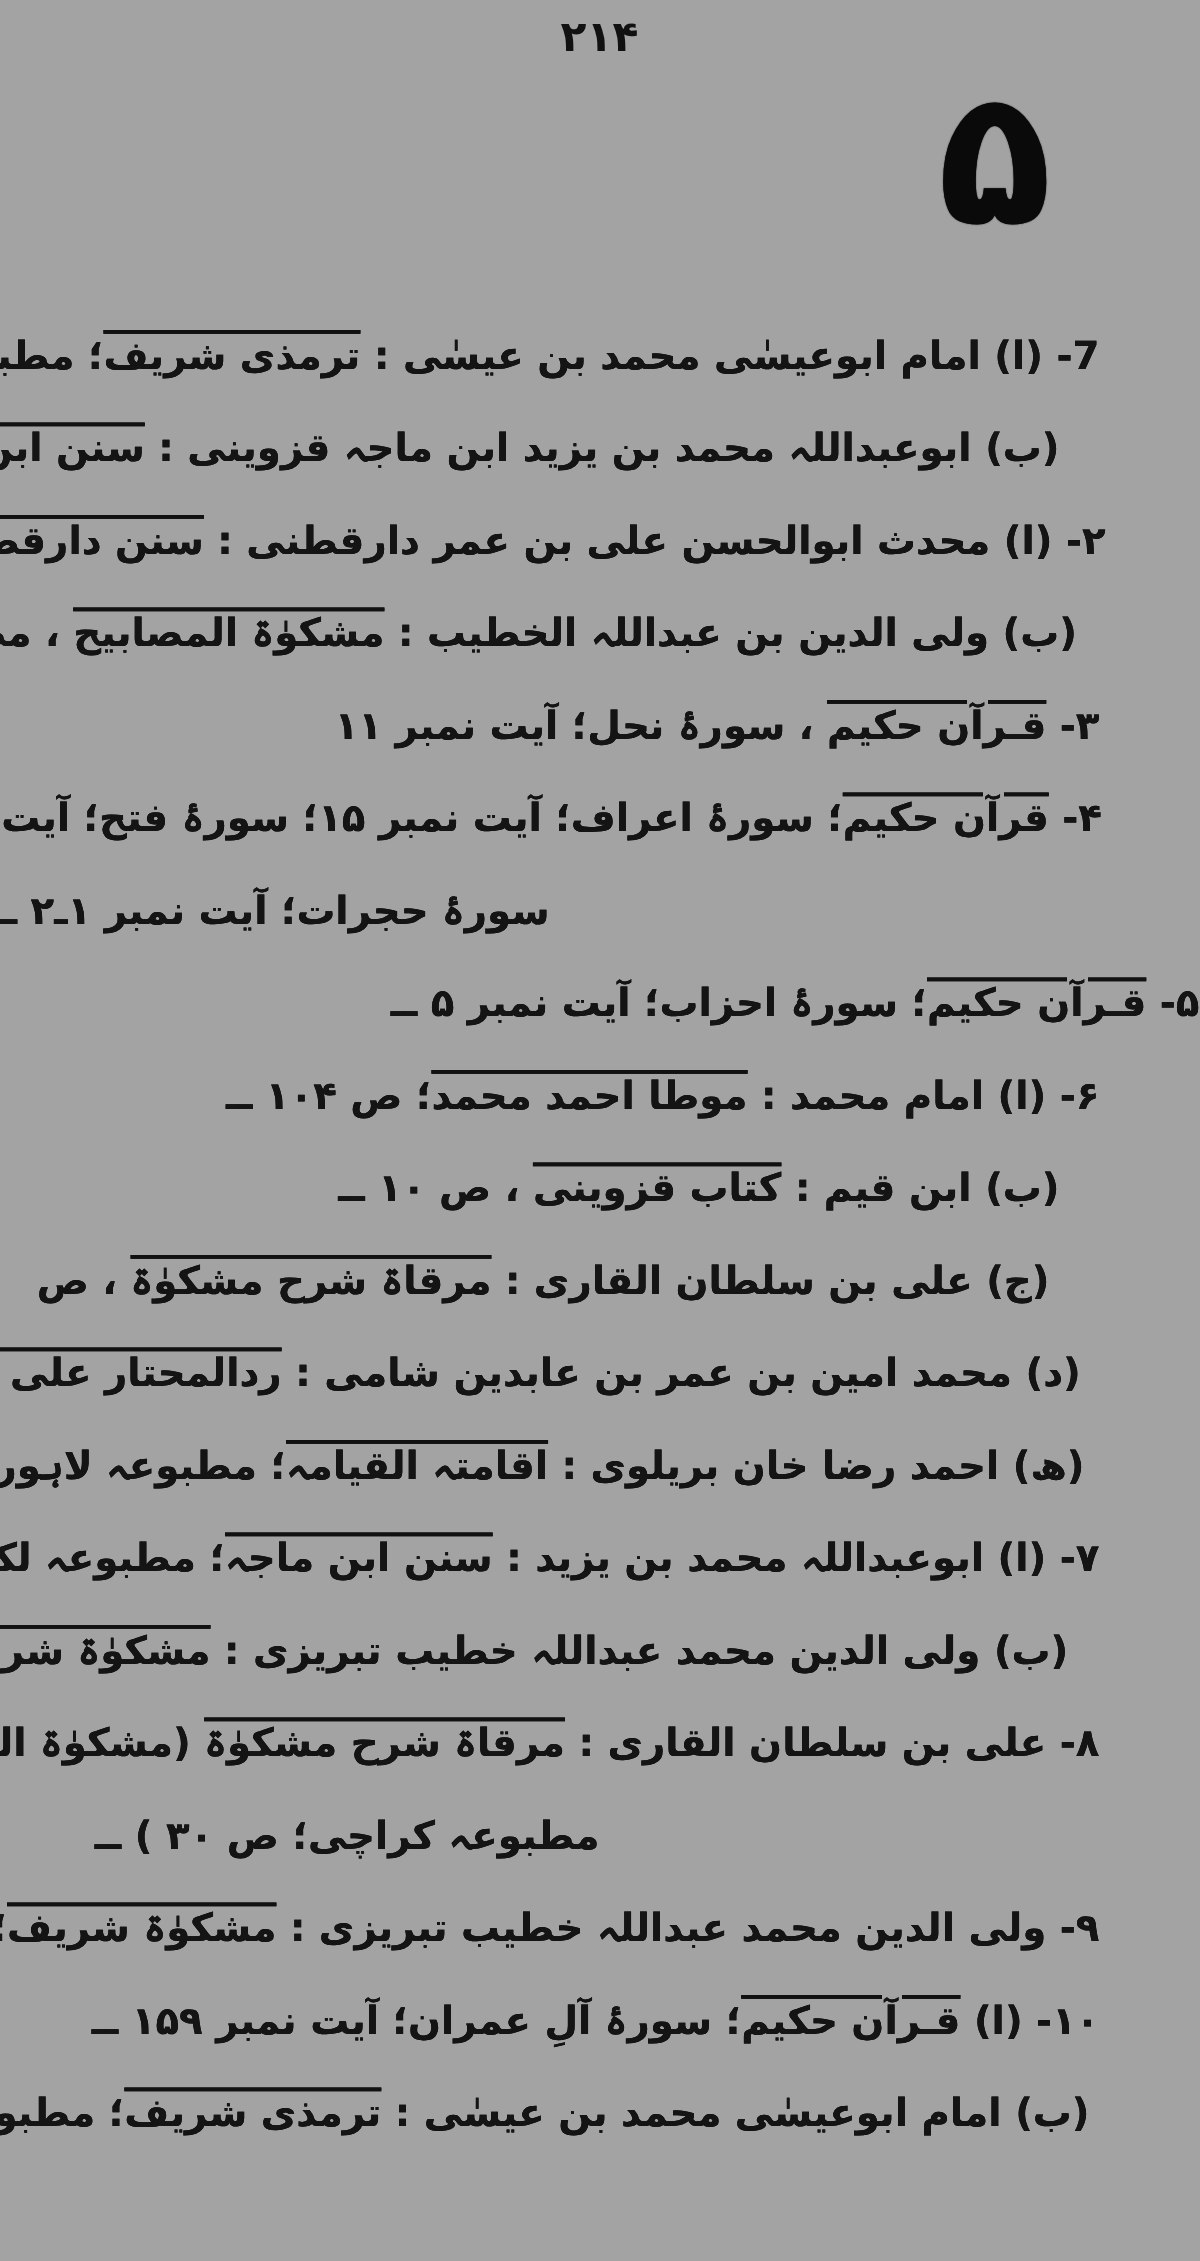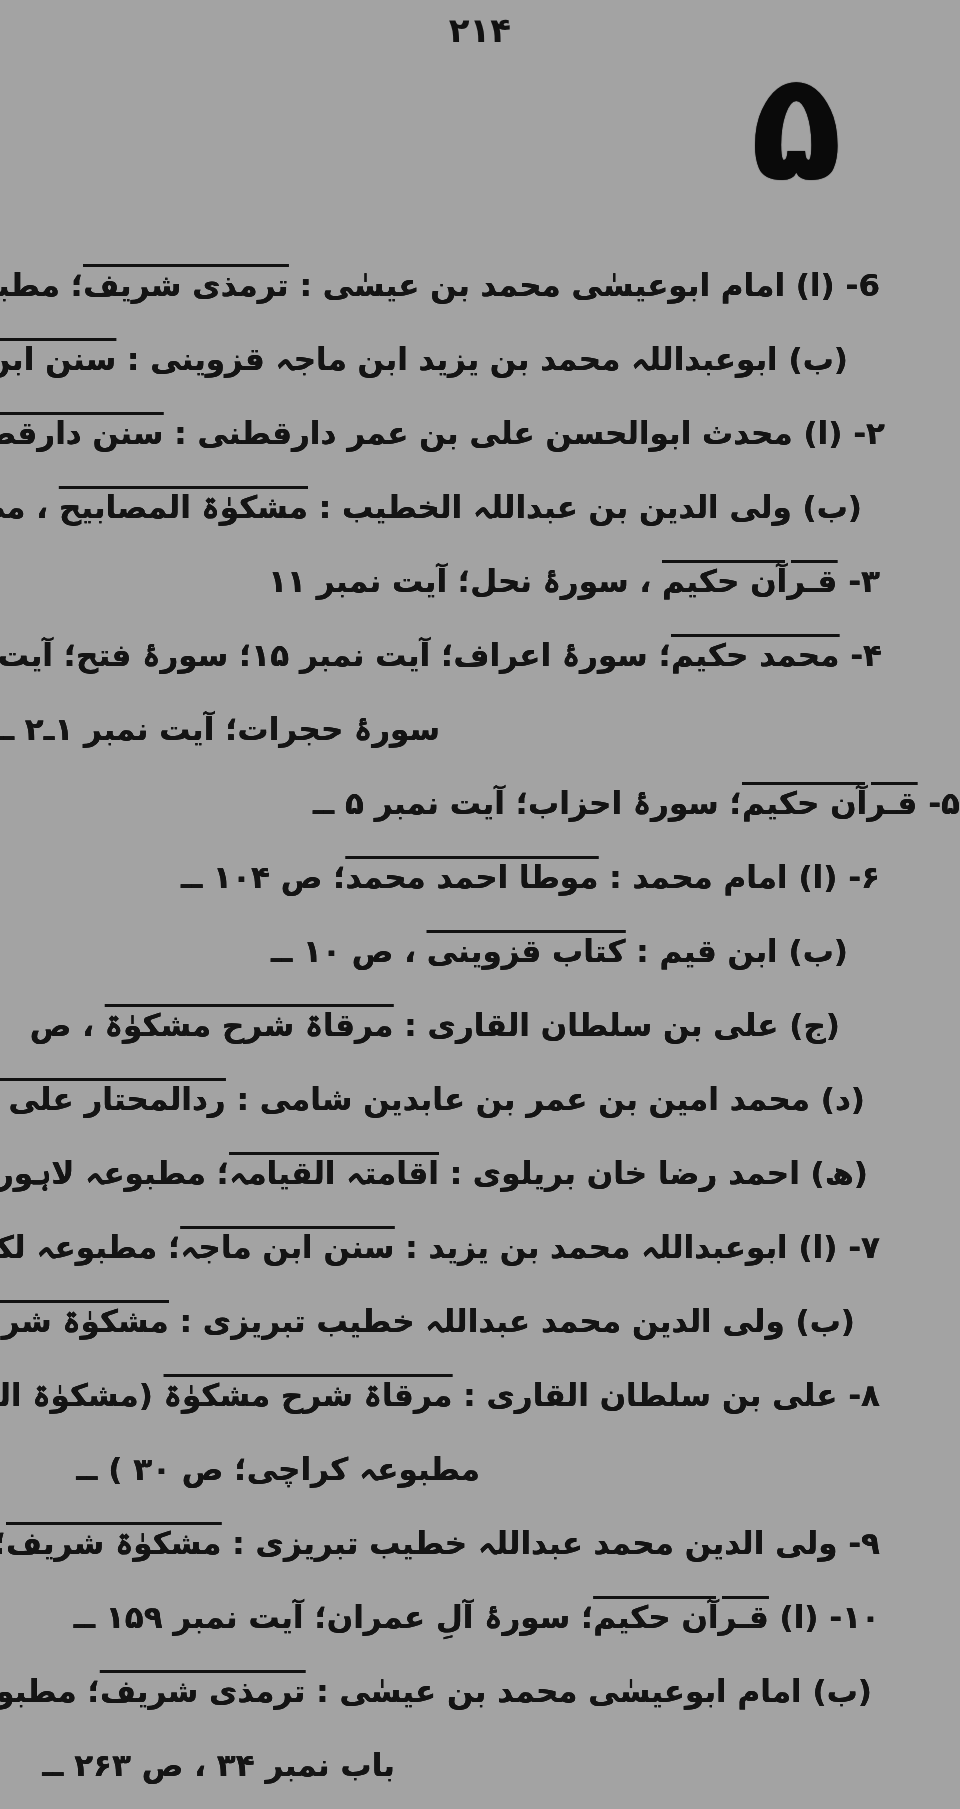--- a/index.html
+++ b/index.html
@@ -63,35 +63,34 @@
 </style>
 </head>
 <body>
 
 <div class="page">
   <div class="page-number">۲۱۴</div>
 
   <div class="section-numeral">۵</div>
 
   <div class="refs">
-      <div class="ref-line" style="padding-right: 80px;"><span class="">6- (ا) امام ابوعیسٰی محمد بن عیسٰی : </span><span class="overline">ترمذی شریف</span><span class="">؛ مطبوعہ کراچی</span></div>
+      <div class="ref-line" style="padding-right: 80px;"><span class="">7- (ا) امام ابوعیسٰی محمد بن عیسٰی : </span><span class="overline">ترمذی شریف</span><span class="">؛ مطبوعہ کراچی</span></div>
       <div class="ref-line" style="padding-right: 112px;"><span class="">(ب) ابوعبداللہ محمد بن یزید ابن ماجہ قزوینی : </span><span class="overline">سنن ابن ماجہ</span></div>
       <div class="ref-line" style="padding-right: 75px;"><span class="">۲- (ا) محدث ابوالحسن علی بن عمر دارقطنی : </span><span class="overline">سنن دارقطنی</span></div>
       <div class="ref-line" style="padding-right: 98px;"><span class="">(ب) ولی الدین بن عبداللہ الخطیب : </span><span class="overline">مشکوٰۃ المصابیح</span><span class=""> ، مطبوعہ کراچی؛ ص ۳۲</span></div>
       <div class="ref-line" style="padding-right: 80px; padding-left: 47px;"><span class="">۳- </span><span class="overline">قـرآن حکیم</span><span class=""> ، سورۂ نحل؛ آیت نمبر ۱۱</span></div>
-      <div class="ref-line" style="padding-right: 78px;"><span class="">۴- </span><span class="overline">محمد حکیم</span><span class="">؛ سورۂ اعراف؛ آیت نمبر ۱۵؛ سورۂ فتح؛ آیت نمبر ۹؛</span></div>
+      <div class="ref-line" style="padding-right: 78px;"><span class="">۴- </span><span class="overline">قرآن حکیم</span><span class="">؛ سورۂ اعراف؛ آیت نمبر ۱۵؛ سورۂ فتح؛ آیت نمبر ۹؛</span></div>
       <div class="ref-line" style="padding-right: 520px;"><span class="">سورۂ حجرات؛ آیت نمبر ۱ـ۲ ــ</span></div>
       <div class="ref-line" style=""><span class="">۵- </span><span class="overline">قـرآن حکیم</span><span class="">؛ سورۂ احزاب؛ آیت نمبر ۵ ــ</span></div>
       <div class="ref-line" style="padding-right: 80px;"><span class="">۶- (ا) امام محمد : </span><span class="overline">موطا احمد محمد</span><span class="">؛ ص ۱۰۴ ــ</span></div>
       <div class="ref-line" style="padding-right: 112px;"><span class="">(ب) ابن قیم : </span><span class="overline">کتاب قزوینی</span><span class=""> ، ص ۱۰ ــ</span></div>
       <div class="ref-line" style="padding-right: 120px;"><span class="">(ج) علی بن سلطان القاری : </span><span class="overline">مرقاۃ شرح مشکوٰۃ</span><span class=""> ، ص</span></div>
       <div class="ref-line" style="padding-right: 95px;"><span class="">(د) محمد امین بن عمر بن عابدین شامی : </span><span class="overline">ردالمحتار علی الدُرالمختار</span></div>
       <div class="ref-line" style="padding-right: 92px;"><span class="">(ھ) احمد رضا خان بریلوی : </span><span class="overline">اقامتہ القیامہ</span><span class="">؛ مطبوعہ لاہور ۱۹۷۰ء؛ ص ۱۲</span></div>
       <div class="ref-line" style="padding-right: 80px;"><span class="">۷- (ا) ابوعبداللہ محمد بن یزید : </span><span class="overline">سنن ابن ماجہ</span><span class="">؛ مطبوعہ لکھنؤ</span></div>
       <div class="ref-line" style="padding-right: 105px;"><span class="">(ب) ولی الدین محمد عبداللہ خطیب تبریزی : </span><span class="overline">مشکوٰۃ شریف</span></div>
       <div class="ref-line" style="padding-right: 80px;"><span class="">۸- علی بن سلطان القاری : </span><span class="overline">مرقاۃ شرح مشکوٰۃ</span><span class=""> (مشکوٰۃ المصابیح؛</span></div>
       <div class="ref-line" style="padding-right: 480px; margin-left: 40px;"><span class="">مطبوعہ کراچی؛ ص ۳۰ ) ــ</span></div>
       <div class="ref-line" style="padding-right: 80px;"><span class="">۹- ولی الدین محمد عبداللہ خطیب تبریزی : </span><span class="overline">مشکوٰۃ شریف</span><span class="">؛ مطبوعہ کراچی؛ ص ۳۱</span></div>
       <div class="ref-line" style="padding-right: 80px;"><span class="">۱۰- (ا) </span><span class="overline">قـرآن حکیم</span><span class="">؛ سورۂ آلِ عمران؛ آیت نمبر ۱۵۹ ــ</span></div>
       <div class="ref-line" style="padding-right: 88px;"><span class="">(ب) امام ابوعیسٰی محمد بن عیسٰی : </span><span class="overline">ترمذی شریف</span><span class="">؛ مطبوعہ کراچی؛ کتاب الجہاد؛</span></div>
-      <div class="ref-line" style="padding-right: 565px;"><span class="">باب نمبر ۳۴ ، ص ۲۶۳ ــ</span></div>
     </div>
 </div>
 
 </body></html>

